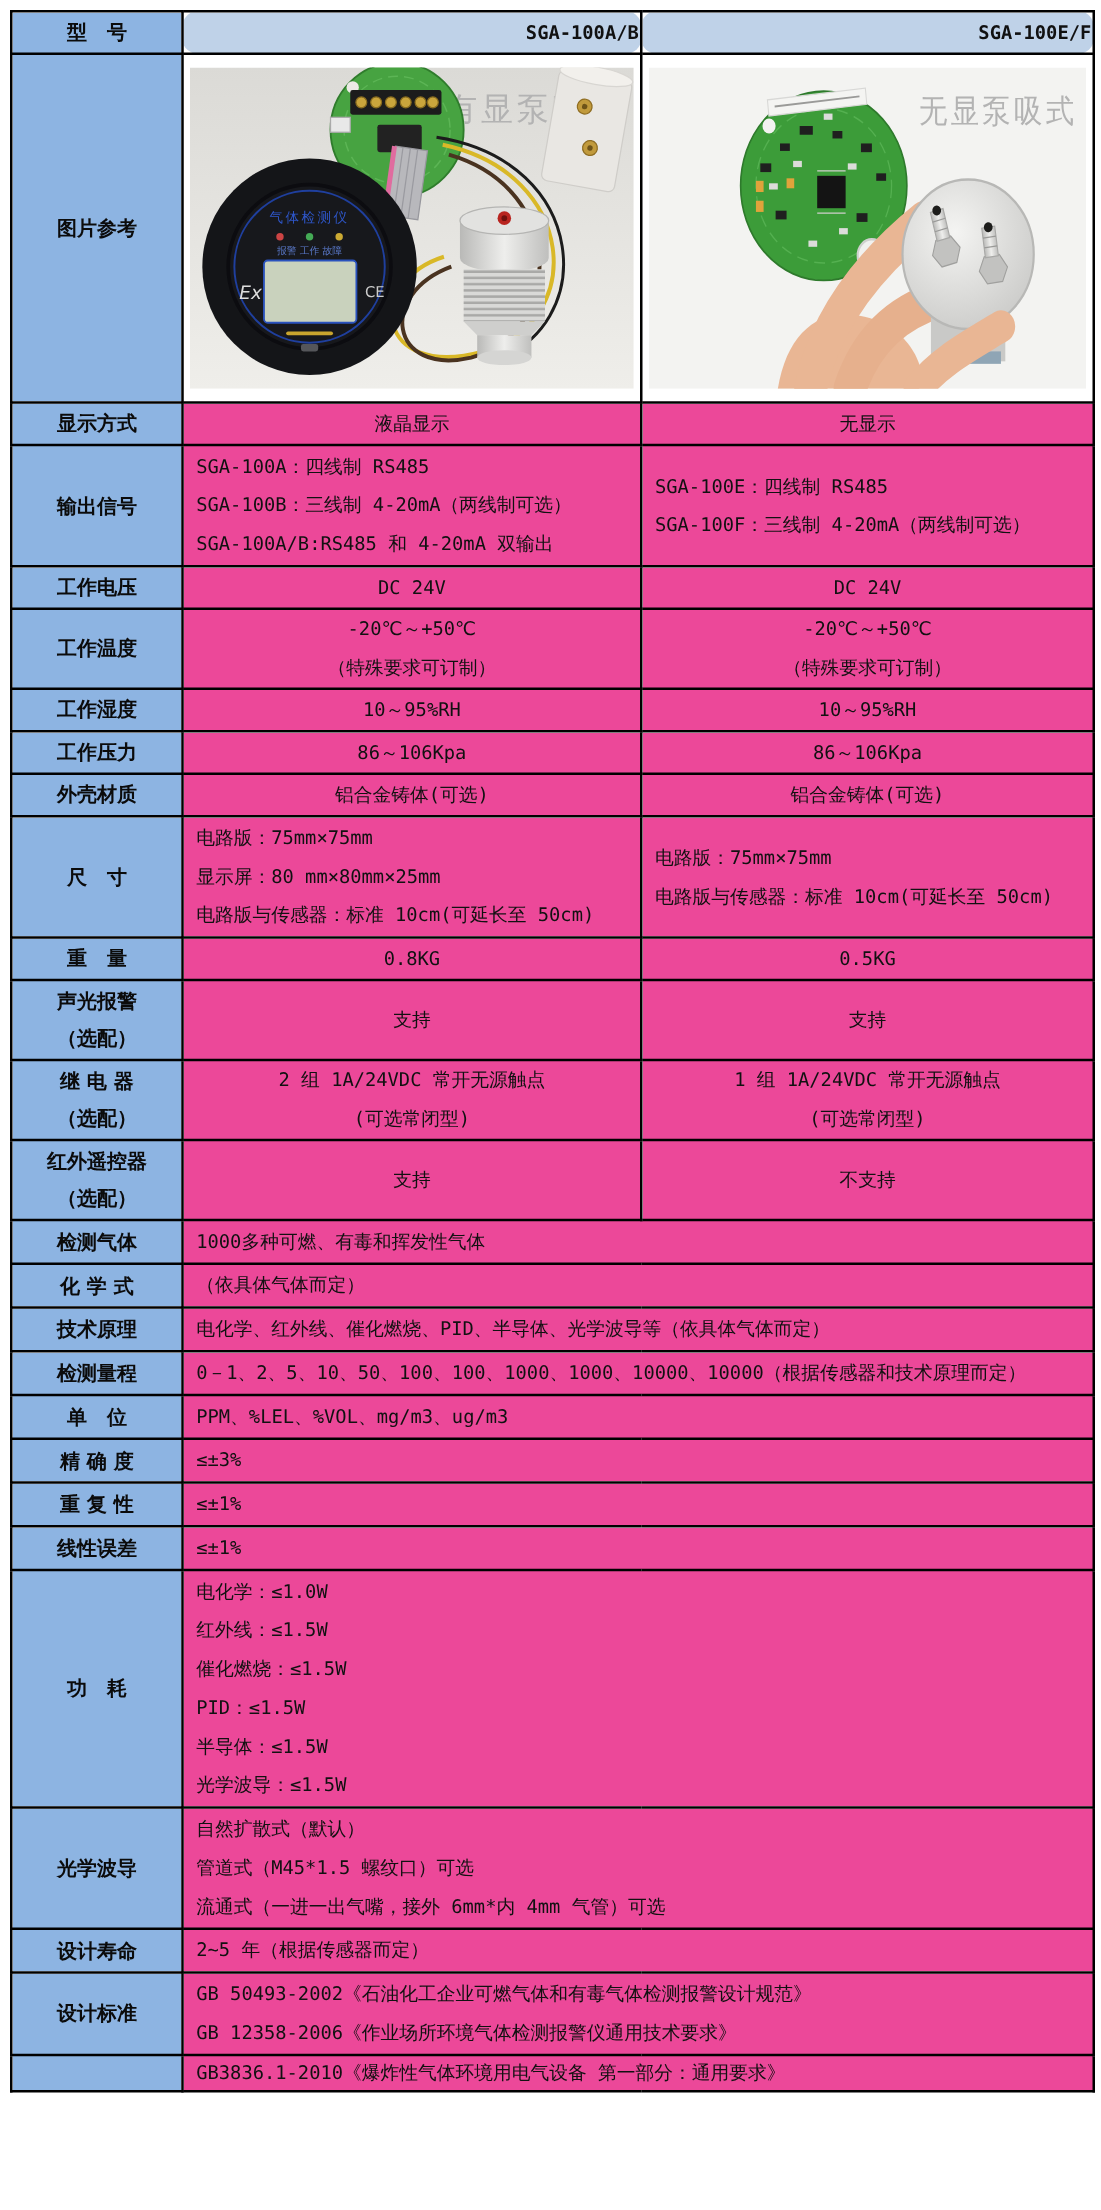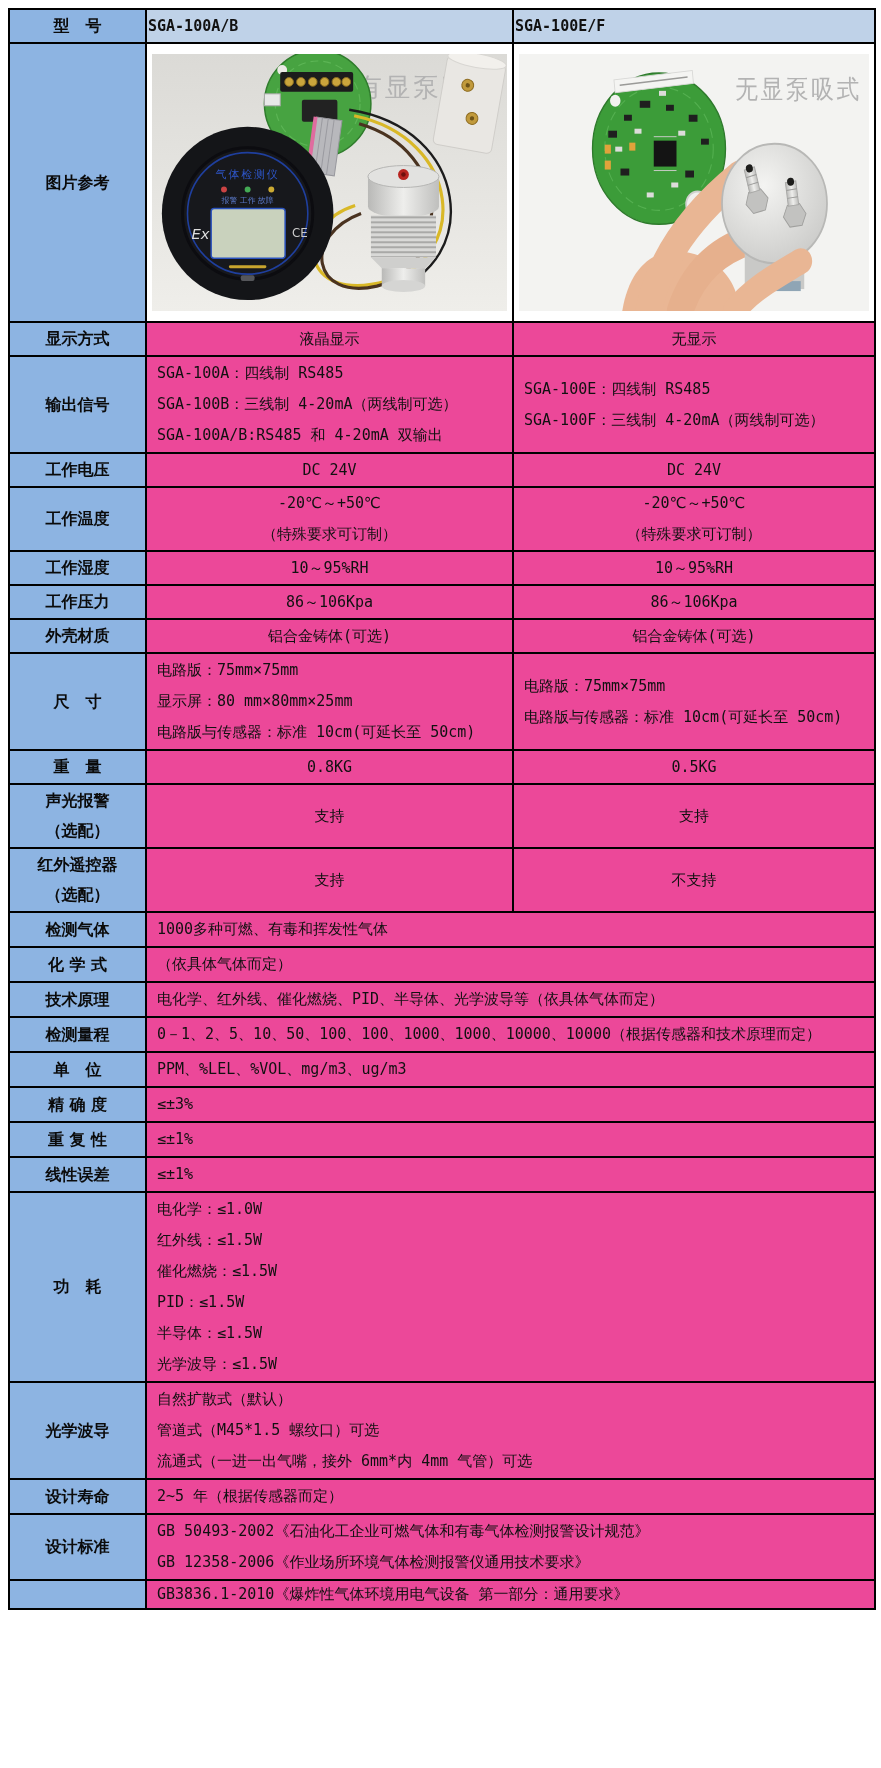--- a/index.html
+++ b/index.html
@@ -13,23 +13,24 @@
     font-size:16px;
     text-align:center;
     line-height:30px;
     color:#0b0b0b;
     font-family:"DejaVu Sans","Liberation Sans",sans-serif;
   }
   .header-cell{
     background:#BFD2E8;
     font-weight:bold;
     font-size:15px;
-    text-align:left;
+    text-align:right;
     line-height:29px;
     font-family:"DejaVu Sans Mono","DejaVu Sans",monospace;
+    border-radius:12px;
   }
   .value-cell{
     background:#ec4899;
     font-size:15px;
     line-height:31px;
     font-family:"DejaVu Sans Mono","DejaVu Sans",monospace;
   }
   .value-cell.center{text-align:center;padding:0 4px;}
   .value-cell.left{text-align:left;padding:1px 10px;}
   .value-cell.compact{line-height:25px;}
@@ -340,20 +341,34 @@
           </td>
           <td class="value-cell center">
             <div>支持</div>
           </td>
           <td class="value-cell center">
             <div>支持</div>
           </td>
         </tr>
         <tr>
           <td class="label-cell">
+            <div>继 电 器</div>
+            <div>（选配）</div>
+          </td>
+          <td class="value-cell center">
+            <div>2 组 1A/24VDC 常开无源触点</div>
+            <div>(可选常闭型)</div>
+          </td>
+          <td class="value-cell center">
+            <div>1 组 1A/24VDC 常开无源触点</div>
+            <div>(可选常闭型)</div>
+          </td>
+        </tr>
+        <tr>
+          <td class="label-cell">
             <div>红外遥控器</div>
             <div>（选配）</div>
           </td>
           <td class="value-cell center">
             <div>支持</div>
           </td>
           <td class="value-cell center">
             <div>不支持</div>
           </td>
         </tr>

